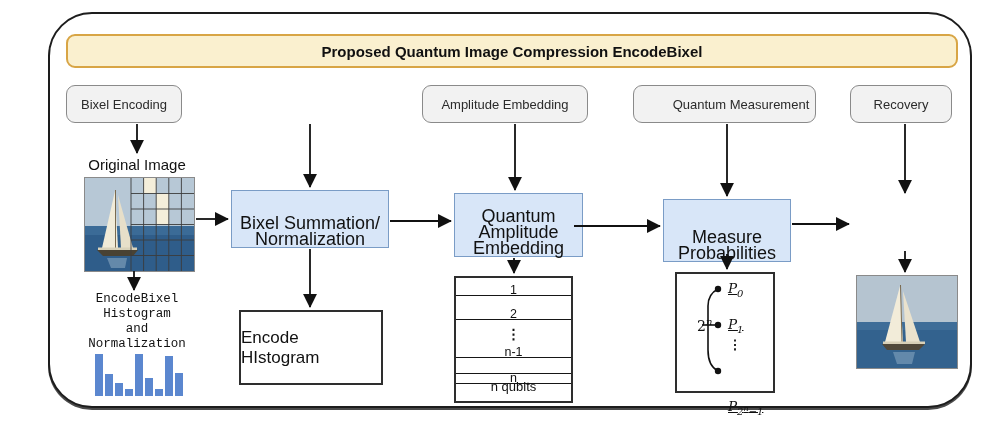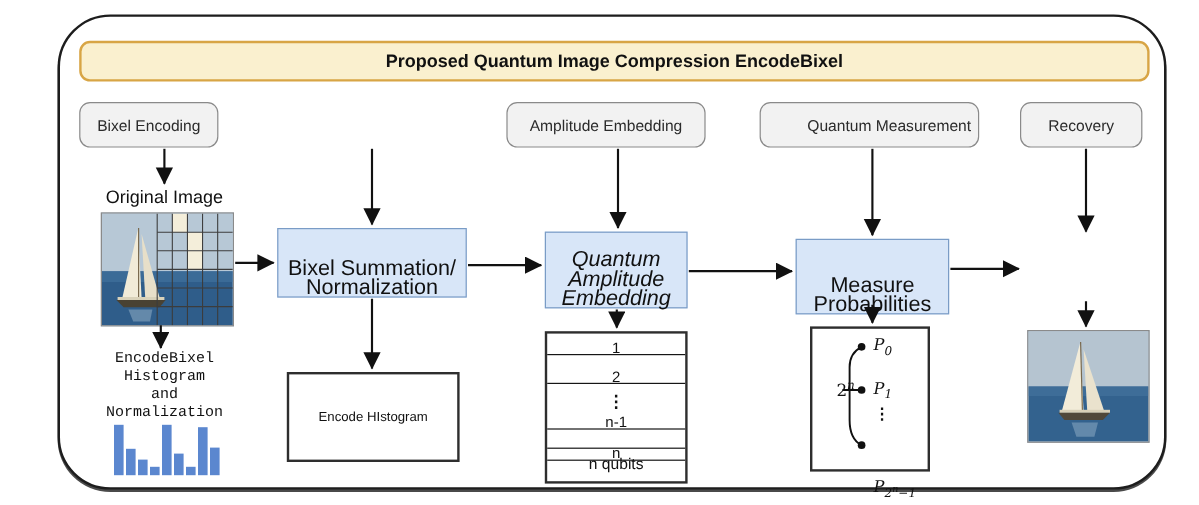--- a/index.html
+++ b/index.html
@@ -35,21 +35,21 @@
   .hbar{width:8px;background:var(--bar);}
 
   
   .qreg{background:#fff;border:2px solid #2e2e2e;}
   .wire{position:absolute;left:0;right:0;border-top:1.6px solid #161616;}
   .wirelabel{position:absolute;left:0;right:0;text-align:center;font-size:12.5px;line-height:14px;}
   .qdots{position:absolute;left:0;right:0;text-align:center;font-size:14px;font-weight:bold;line-height:15px;}
   .qcaption{position:absolute;left:0;right:0;text-align:center;font-size:13px;}
 
   
-  .math{font-family:"DejaVu Serif", serif;font-style:italic;font-size:13.5px;}
+  .math{font-family:"DejaVu Serif", serif;font-style:italic;font-size:13.5px;text-decoration:underline;}
   .math sub{font-size:10px;}
   .math sub sup{font-size:8px;}
   .mcount{font-family:"DejaVu Serif", serif;font-size:14px;font-style:normal;}
   .mcount sup{font-style:italic;font-size:10px;}
   .mdots{font-size:13px;font-weight:bold;line-height:11px;text-align:center;}
 
   svg.overlay{position:absolute;left:0;top:0;pointer-events:none;}
 </style>
 </head>
 <body>
@@ -102,21 +102,21 @@
         <line x1="46" y1="46.5" x2="109" y2="46.5"></line>
           <line x1="46" y1="62" x2="109" y2="62"></line>
         <line x1="46" y1="77.5" x2="109" y2="77.5"></line>
       </g>
     </svg>
   </div>
 
   <div class="abs process" style="left:231px;top:190px;width:158px;height:58px;">
     <span>Bixel Summation/
 Normalization</span></div>
-  <div class="abs process" style="left:454px;top:193px;width:119px;height:64px;font-style:italic;">
+  <div class="abs process" style="left:454px;top:193px;width:129px;height:64px;">
     <span>Quantum
 Amplitude
 Embedding</span></div>
   <div class="abs process" style="left:663px;top:199px;width:128px;height:63px;">
     <span>Measure
 Probabilities</span></div>
 
   <div class="abs smallcap" style="left:75px;top:292px;width:124px;font-family:Liberation Mono, monospace;">EncodeBixel
 Histogram
 and Normalization</div>
@@ -125,21 +125,21 @@
       <div class="hbar" style="height: 22px;"></div>
       <div class="hbar" style="height: 13px;"></div>
       <div class="hbar" style="height: 7px;"></div>
       <div class="hbar" style="height: 42px;"></div>
       <div class="hbar" style="height: 18px;"></div>
       <div class="hbar" style="height: 7px;"></div>
       <div class="hbar" style="height: 40px;"></div>
       <div class="hbar" style="height: 23px;"></div>
     </div>
 
-  <div class="abs plainbox" style="left:239px;top:310px;width:144px;height:75px;display:flex;align-items:center;justify-content:center;font-size:11px;">
+  <div class="abs plainbox" style="left:239px;top:310px;width:144px;height:75px;display:flex;align-items:center;justify-content:center;font-size:17px;">
     <span>Encode HIstogram</span>
     </div>
 
   <div class="abs qreg" style="left:454px;top:276px;width:119px;height:127px;">
     <div class="wire" style="top:17px;"></div>
     <span class="wirelabel" style="top:5px;">1</span>
     <div class="wire" style="top:41px;"></div>
     <span class="wirelabel" style="top:29px;">2</span>
     <div class="qdots" style="top:49px;">⋮</div>
     <div class="wire" style="top:79px;"></div>

